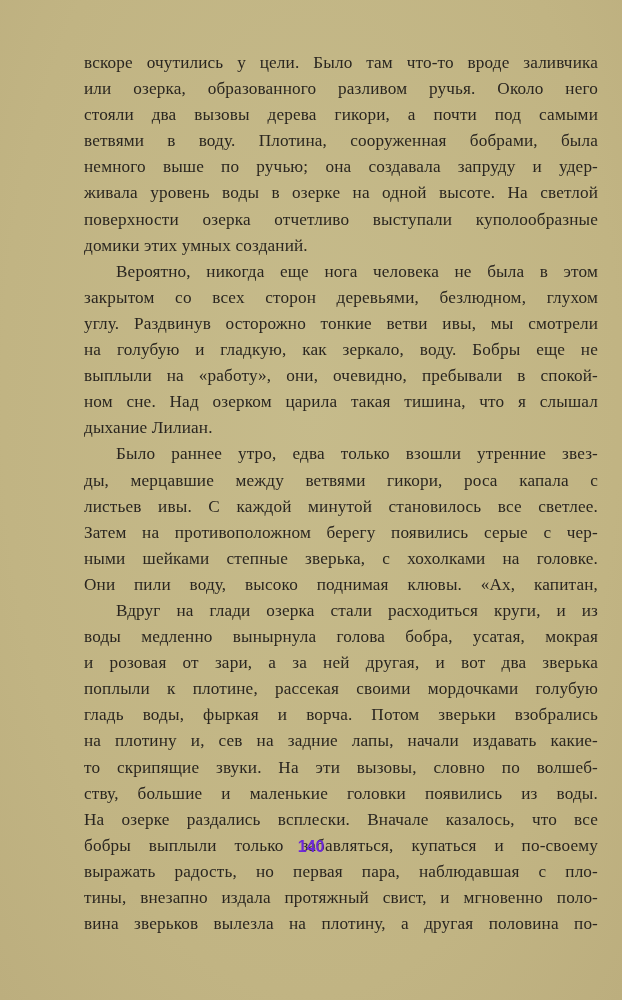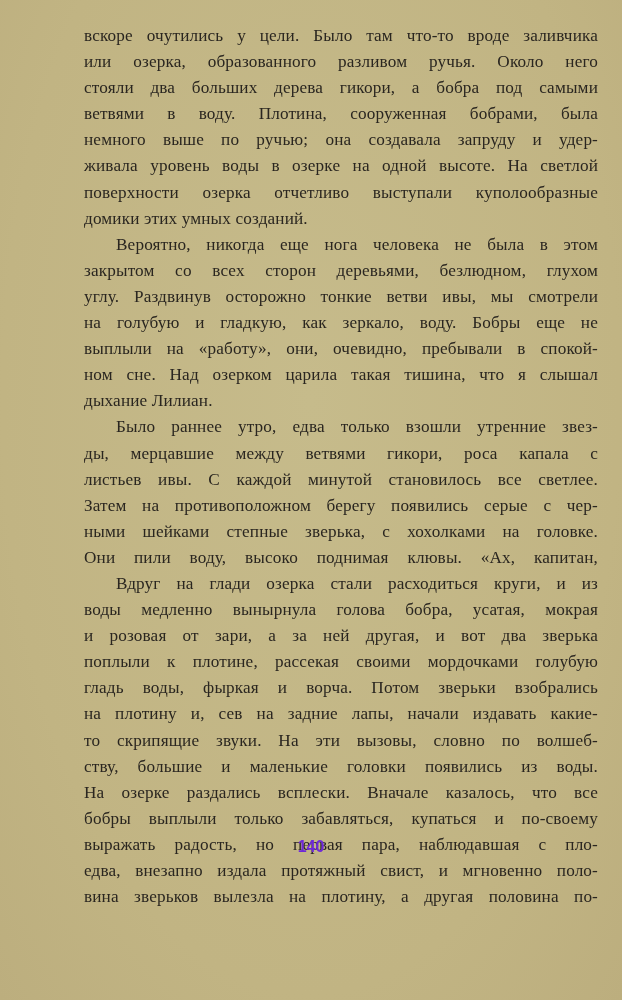--- a/index.html
+++ b/index.html
@@ -5,21 +5,21 @@
   html, body { margin: 0; padding: 0; }
   body {
     width: 622px; height: 1000px; overflow: hidden;
     background: #c3b786;
     background-image: radial-gradient(ellipse at 50% 40%, #c6bb8b 0%, #c1b483 70%, #bcae7e 100%);
     position: relative;
     font-family: "Liberation Serif", "DejaVu Serif", serif;
     color: #2a2620;
   }
   .page {
-    position: absolute; left: 84px; top: 23px; width: 514px;
+    position: absolute; left: 84px; top: 50px; width: 514px;
   }
   .line {
     height: 26.1px; line-height: 26.1px;
     font-size: 17.2px; white-space: nowrap;
     text-align: justify; text-align-last: justify;
     letter-spacing: 0.15px;
   }
   .line.last { text-align-last: left; }
   .line.indent { padding-left: 32px; }
   .page-number {
@@ -28,21 +28,21 @@
     font-family: "Liberation Sans", "DejaVu Sans", sans-serif;
     font-weight: bold;
   }
 </style>
 </head>
 <body>
 
 <div class="page" id="page-body">
     <div class="line">вскоре очутились у цели. Было там что-то вроде заливчика</div>
     <div class="line">или озерка, образованного разливом ручья. Около него</div>
-    <div class="line">стояли два больших дерева гикори, а бобра под самыми</div>
+    <div class="line">стояли два вызовы дерева гикори, а почти под самыми</div>
     <div class="line">ветвями в воду. Плотина, сооруженная бобрами, была</div>
     <div class="line">немного выше по ручью; она создавала запруду и удер-</div>
     <div class="line">живала уровень воды в озерке на одной высоте. На светлой</div>
     <div class="line">поверхности озерка отчетливо выступали куполообразные</div>
     <div class="line last">домики этих умных созданий.</div>
     <div class="line indent">Вероятно, никогда еще нога человека не была в этом</div>
     <div class="line">закрытом со всех сторон деревьями, безлюдном, глухом</div>
     <div class="line">углу. Раздвинув осторожно тонкие ветви ивы, мы смотрели</div>
     <div class="line">на голубую и гладкую, как зеркало, воду. Бобры еще не</div>
     <div class="line">выплыли на «работу», они, очевидно, пребывали в спокой-</div>
@@ -58,16 +58,16 @@
     <div class="line">воды медленно вынырнула голова бобра, усатая, мокрая</div>
     <div class="line">и розовая от зари, а за ней другая, и вот два зверька</div>
     <div class="line">поплыли к плотине, рассекая своими мордочками голубую</div>
     <div class="line">гладь воды, фыркая и ворча. Потом зверьки взобрались</div>
     <div class="line">на плотину и, сев на задние лапы, начали издавать какие-</div>
     <div class="line">то скрипящие звуки. На эти вызовы, словно по волшеб-</div>
     <div class="line">ству, большие и маленькие головки появились из воды.</div>
     <div class="line">На озерке раздались всплески. Вначале казалось, что все</div>
     <div class="line">бобры выплыли только забавляться, купаться и по-своему</div>
     <div class="line">выражать радость, но первая пара, наблюдавшая с пло-</div>
-    <div class="line">едва, внезапно издала протяжный свист, и мгновенно поло-</div>
+    <div class="line">тины, внезапно издала протяжный свист, и мгновенно поло-</div>
     <div class="line">вина зверьков вылезла на плотину, а другая половина по-</div>
   </div>
 <div class="page-number">140</div>
 
 </body></html>

